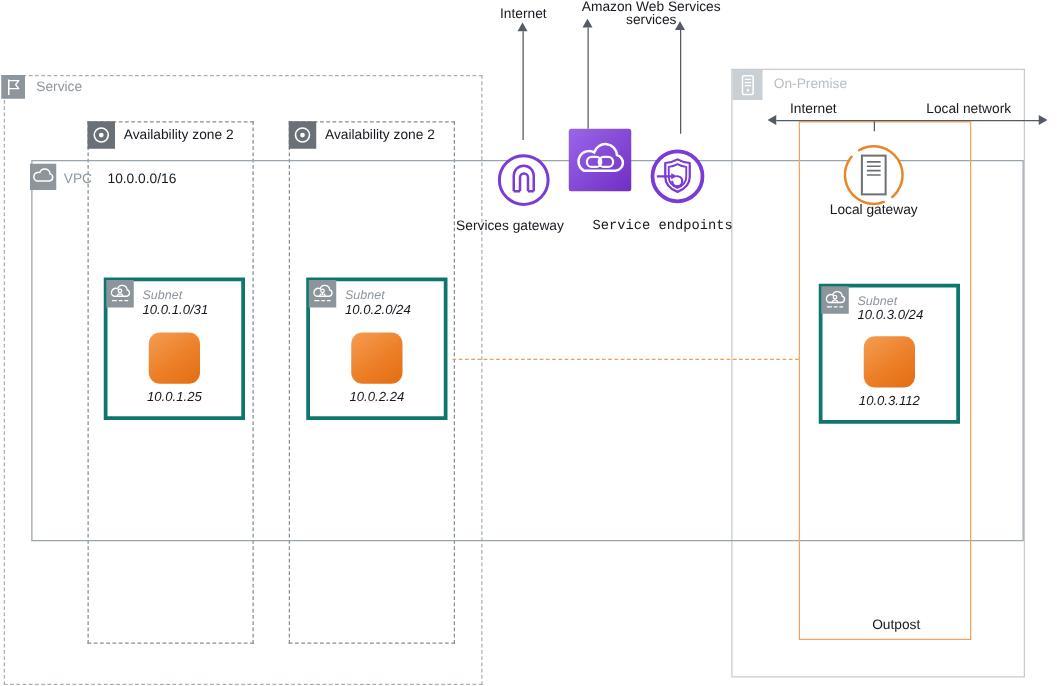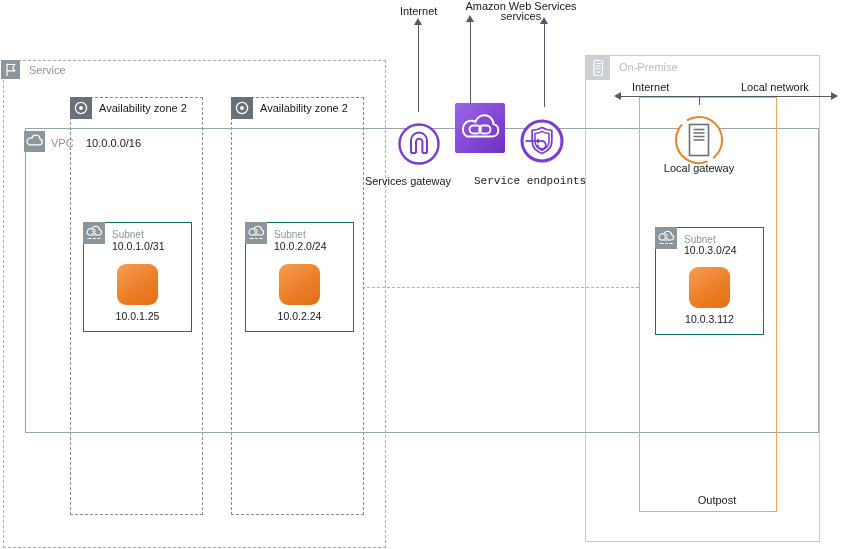--- a/index.html
+++ b/index.html
@@ -19,21 +19,21 @@
   .onprem-box{border:1px solid #c5cbce;z-index:1;}
   .outpost-box{border:1.5px solid #F5A45C;z-index:3;}
 
   .group-icon{display:flex;align-items:center;justify-content:center;z-index:5;}
   .icon-region{background:#8d969d;width:19px;height:19px;}
   .icon-vpc{background:#8d969d;width:21px;height:21px;}
   .icon-az{background:#697078;width:22px;height:22px;}
   .icon-onprem{background:#c9cfd2;width:24px;height:24px;}
 
   
-  .subnet-box{width:107px;height:108px;border:1px solid #0f766e;background:#fff;z-index:4;}
+  .subnet-box{width:107px;height:108px;border:3px solid #0f766e;background:#fff;z-index:4;font-style:italic;}
   .subnet-icon{position:absolute;left:-1px;top:-1px;width:22px;height:22px;background:#8c959b;
     display:flex;align-items:center;justify-content:center;}
   .subnet-title{position:absolute;left:28px;top:6px;font-size:10px;color:#8d969d;}
   .subnet-cidr{position:absolute;left:28px;top:17px;font-size:10.5px;color:#16191f;}
   .ec2{position:absolute;left:33px;top:41px;width:41px;height:41px;border-radius:9px;
     background:linear-gradient(145deg,#f59d52 0%,#ec7f28 55%,#e36d12 100%);}
   .subnet-ip{position:absolute;left:0;top:87px;width:100%;text-align:center;font-size:10.5px;color:#16191f;}
 
   
   .vline{width:1px;background:#545b64;z-index:4;}

